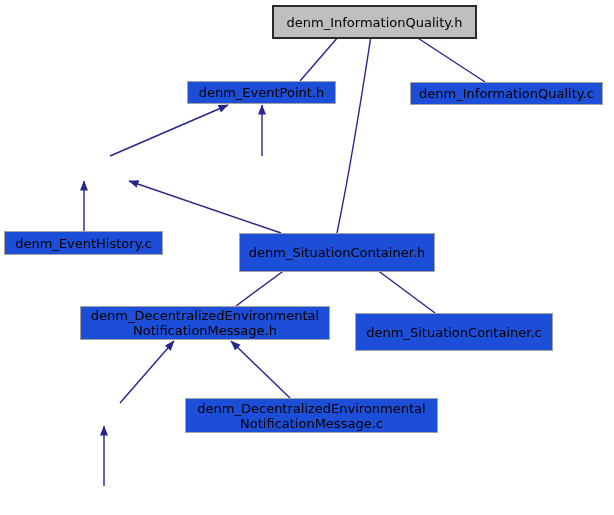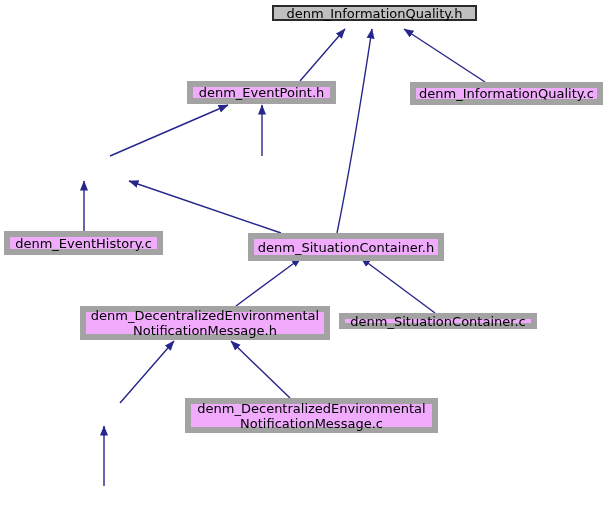--- a/index.html
+++ b/index.html
@@ -7,22 +7,22 @@
     position:relative;
     width:614px;height:515px;
     background:#ffffff;
     font-family:"DejaVu Sans","Liberation Sans",sans-serif;
     overflow:hidden;
   }
   #edges{position:absolute;left:0;top:0;width:614px;height:515px;}
   .node{
     position:absolute;
     box-sizing:border-box;
-    background:#f0abfc;
-    border:6px solid #a3a3a3;
+    background:#1d4ed8;
+    border:1px solid #a3a3a3;
     color:#000000;
     font-size:13px;
     line-height:15px;
     display:flex;
     align-items:center;
     justify-content:center;
     text-align:center;
     white-space:pre-line;
     cursor:pointer;
   }
@@ -51,35 +51,35 @@
       <line x1="84" y1="231" x2="84" y2="181" marker-end="url(#arrow)"></line>
       <line x1="281" y1="233" x2="129" y2="181" marker-end="url(#arrow)"></line>
       <line x1="236" y1="306" x2="301" y2="258" marker-end="url(#arrow)"></line>
       <line x1="435" y1="313" x2="361" y2="258" marker-end="url(#arrow)"></line>
       <line x1="120" y1="403" x2="174" y2="341" marker-end="url(#arrow)"></line>
       <line x1="290" y1="398" x2="231" y2="341" marker-end="url(#arrow)"></line>
       <line x1="104" y1="486" x2="104" y2="426" marker-end="url(#arrow)"></line>
     </g>
   </svg>
 
-  <div class="node selected" style="left:272px;top:5px;width:205px;height:16px">denm_InformationQuality.h</div>
+  <div class="node selected" style="left:272px;top:5px;width:205px;height:34px">denm_InformationQuality.h</div>
 
   <div class="node" style="left:187px;top:81px;width:149px;height:23px">denm_EventPoint.h</div>
 
   <div class="node" style="left:410px;top:82px;width:193px;height:23px">denm_InformationQuality.c</div>
 
 
 
   <div class="node" style="left:4px;top:231px;width:159px;height:24px">denm_EventHistory.c</div>
 
-  <div class="node" style="left:248px;top:233px;width:196px;height:28px">denm_SituationContainer.h</div>
+  <div class="node" style="left:239px;top:233px;width:196px;height:39px">denm_SituationContainer.h</div>
 
   <div class="node" style="left:80px;top:306px;width:250px;height:34px">denm_DecentralizedEnvironmental
 NotificationMessage.h</div>
 
-  <div class="node" style="left:339px;top:313px;width:198px;height:16px">denm_SituationContainer.c</div>
+  <div class="node" style="left:355px;top:313px;width:198px;height:38px">denm_SituationContainer.c</div>
 
 
   <div class="node" style="left:185px;top:398px;width:253px;height:35px">denm_DecentralizedEnvironmental
 NotificationMessage.c</div>
 
 
 </div>
 
 </body></html>

